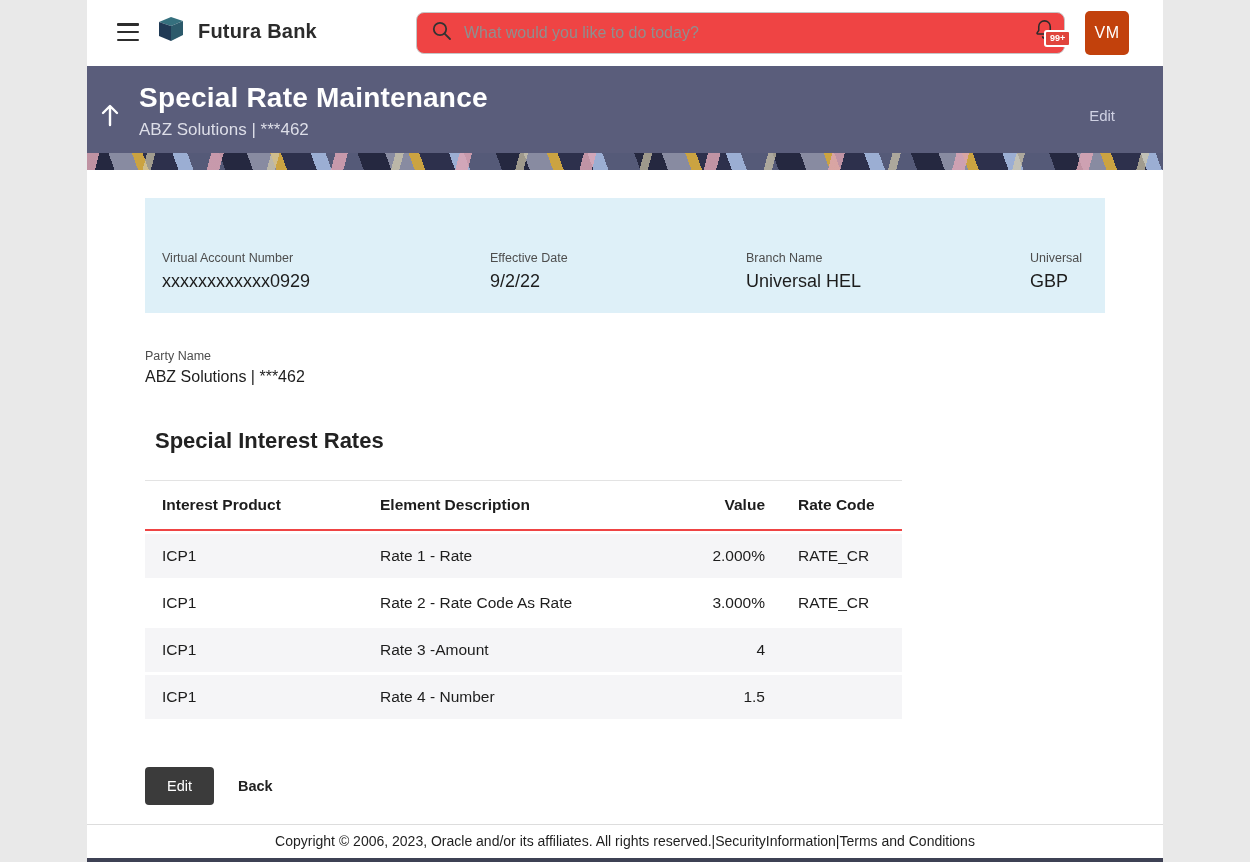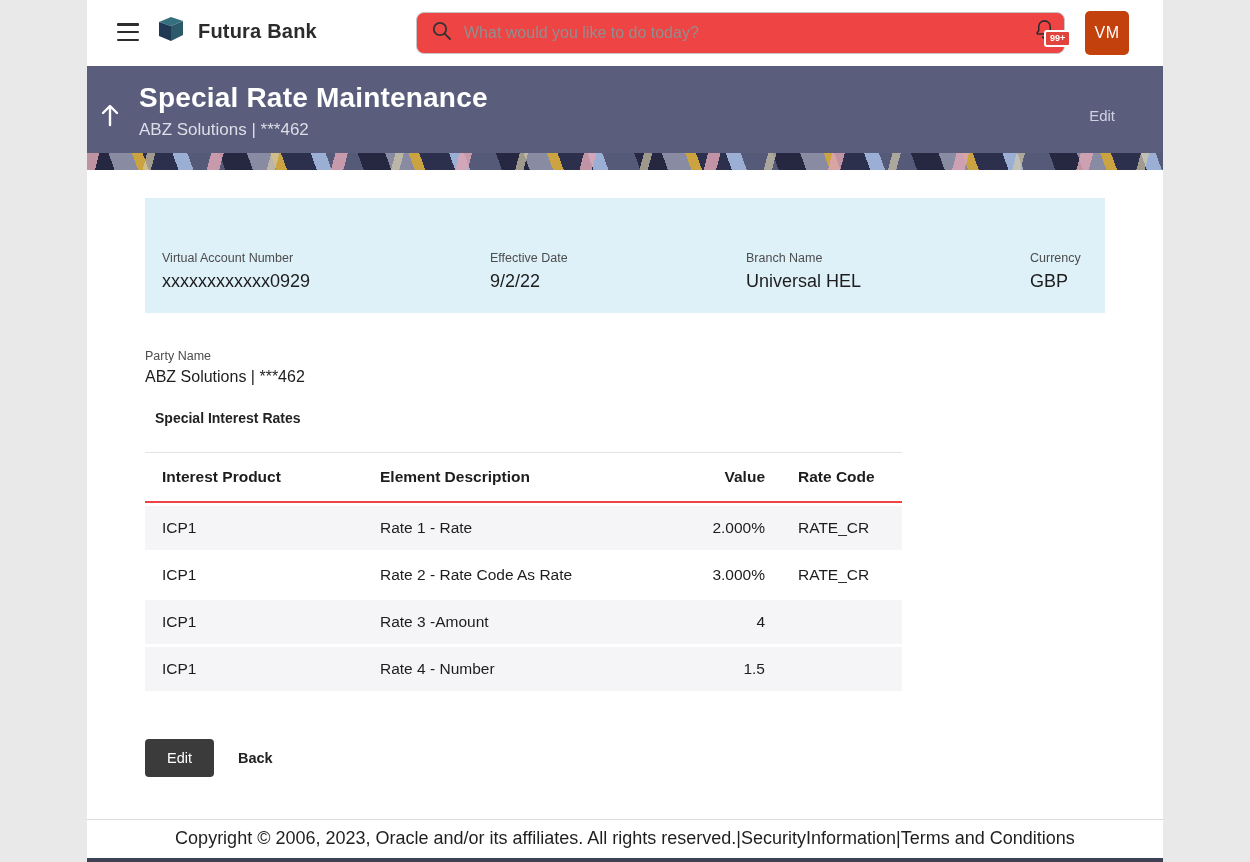--- a/index.html
+++ b/index.html
@@ -57,21 +57,21 @@
     margin: 28px 58px 0; background: #def0f8;
     display: grid; grid-template-columns: 328px 256px 284px 1fr;
     padding: 17px 0 21px 17px;
   }
   .field-label { font-size: 12.5px; color: #4d4d4d; margin-top: 36px; }
   .field-value { font-size: 18px; color: #1d1d1d; margin-top: 6px; }
   .party { margin: 15px 0 0 58px; }
   .party .field-value { font-size: 16px; margin-top: 5px; }
 
   
-  .section-title { margin: 24px 0 0 68px; font-size: 14px; font-weight: bold; color: #222; }
+  .section-title { margin: 42px 0 0 68px; font-size: 22px; font-weight: bold; color: #222; }
   .rates-table { margin: 26px 0 0 58px; width: 757px; font-size: 15.5px; color: #1d1d1d; }
   .t-head, .t-row { display: grid; grid-template-columns: 235px 250px 135px 1fr; align-items: center; }
   .t-head { border-top: 1px solid #e3e3e3; border-bottom: 2px solid #ef4444; font-weight: bold; padding: 15px 0; }
   .t-row { padding: 13px 0; margin-top: 3px; background: #fff; }
   .t-row.shaded { background: #f5f5f7; }
   .c-product { padding-left: 17px; }
   .c-value { text-align: right; }
   .c-code { padding-left: 33px; }
 
   
@@ -79,21 +79,21 @@
   .btn-dark {
     background: #3b3b3b; color: #fff; border: none; border-radius: 4px;
     padding: 11px 22px; font-size: 14.5px; cursor: pointer; font-family: inherit;
   }
   .btn-plain { background: none; border: none; font-size: 14.5px; font-weight: 600; color: #222; cursor: pointer; font-family: inherit; }
 
   
   .footer {
     position: absolute; left: 0; right: 0; bottom: 4px; background: #fff;
     border-top: 1px solid #ddd; text-align: center; padding: 8px 0 9px;
-    font-size: 18px; color: #1f1f1f;
+    font-size: 14px; color: #1f1f1f;
   }
   .footer a { color: #1f1f1f; text-decoration: none; cursor: pointer; }
   .bottom-bar { position: absolute; left: 0; right: 0; bottom: 0; height: 4px; background: #3e4154; }
 </style>
 </head>
 <body>
 
 <div class="page">
 
   <header class="topbar">
@@ -163,21 +163,21 @@
       </div>
       <div>
         <div class="field-label">Effective Date</div>
         <div class="field-value">9/2/22</div>
       </div>
       <div>
         <div class="field-label">Branch Name</div>
         <div class="field-value">Universal HEL</div>
       </div>
       <div>
-        <div class="field-label">Currency</div>
+        <div class="field-label">Universal</div>
         <div class="field-value">GBP</div>
       </div>
     </div>
 
     <div class="party">
       <div class="field-label">Party Name</div>
       <div class="field-value">ABZ Solutions | ***462</div>
     </div>
 
     <h2 class="section-title">Special Interest Rates</h2>

